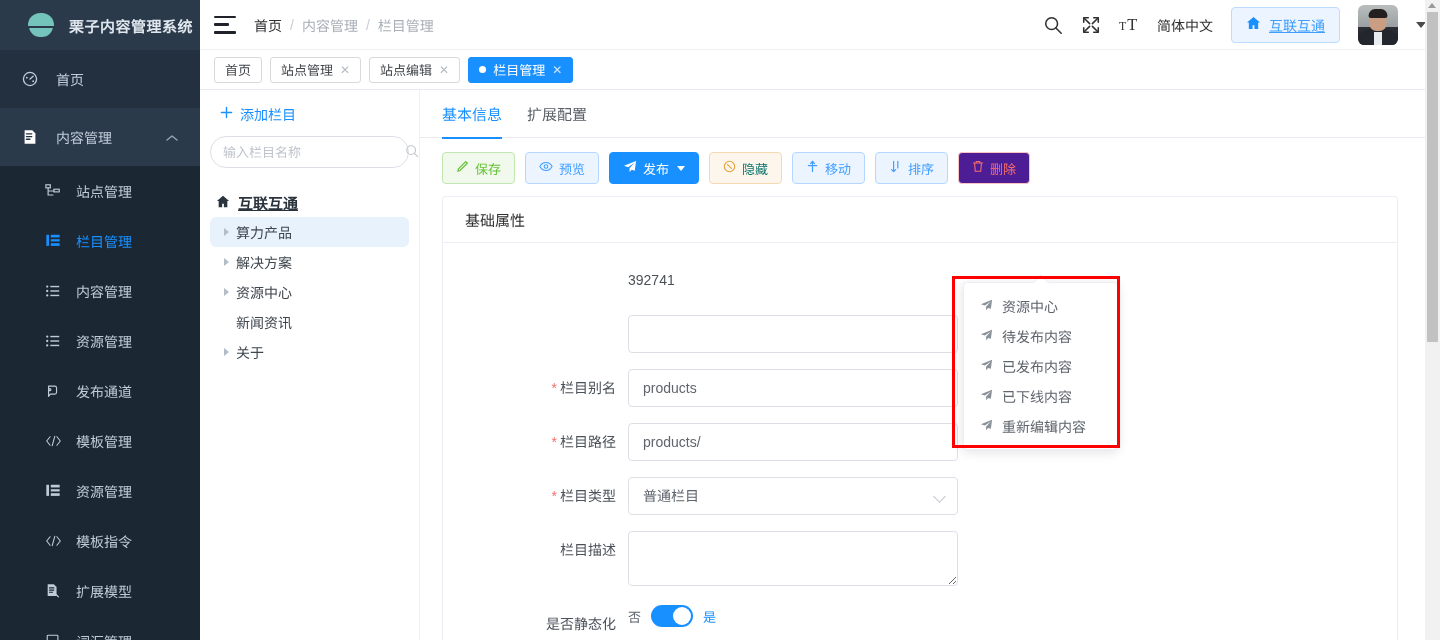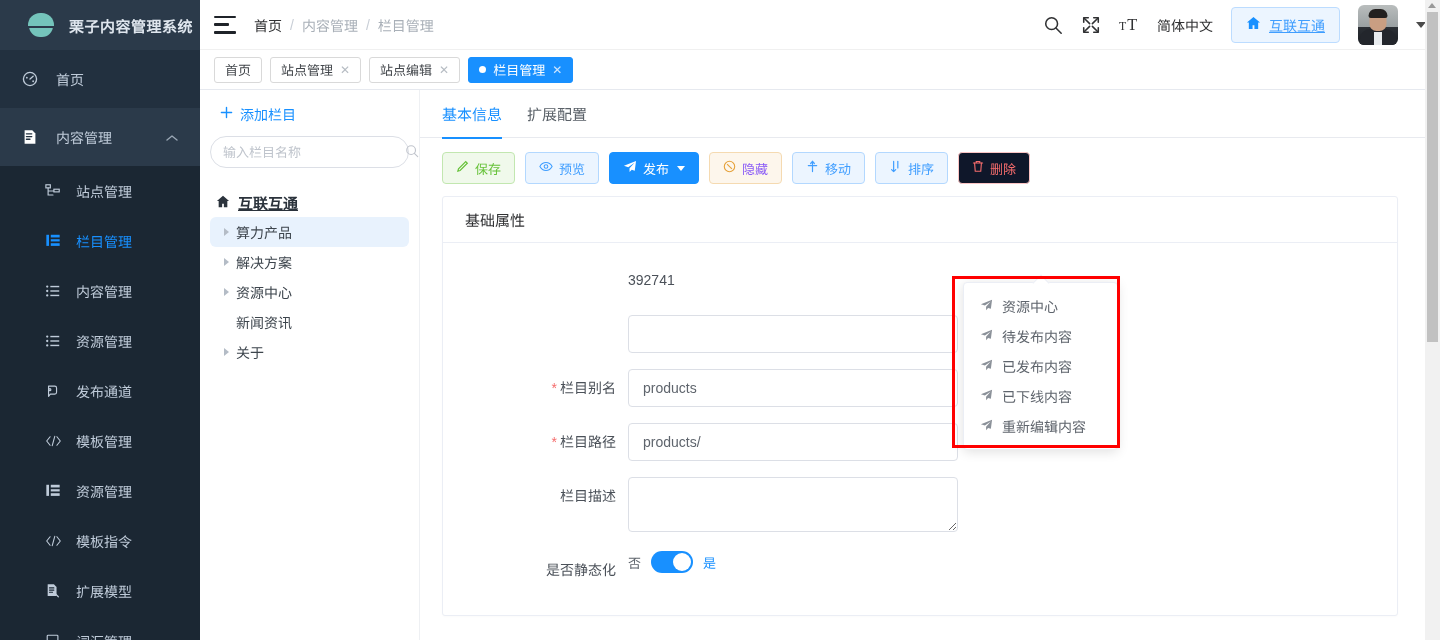--- a/index.html
+++ b/index.html
@@ -144,23 +144,23 @@
   .mtab.active::after { content:""; position:absolute; left:0; right:0; bottom:-1px; height:2px; background:#1890ff; }
 
   .toolbar { display:flex; gap:10px; padding:14px 0 0 22px; align-items:center; }
   .btn {
     height:32px; padding:0 13px; border-radius:4px; display:inline-flex; align-items:center;
     gap:6px; font-size:13px; cursor:pointer; border:1px solid transparent; white-space:nowrap;
   }
   .btn-save { background:#f0f9eb; border-color:#c2e7b0; color:#67c23a; }
   .btn-preview { background:#ecf5ff; border-color:#b3d8ff; color:#409eff; }
   .btn-publish { background:#1890ff; border-color:#1890ff; color:#fff; }
-  .btn-hide { background:#fdf6ec; border-color:#f5dab1; color:#8b5cf6; }
+  .btn-hide { background:#fdf6ec; border-color:#f5dab1; color:#0f766e; }
   .btn-move, .btn-sort { background:#ecf5ff; border-color:#b3d8ff; color:#409eff; }
-  .btn-delete { background:#0f172a; border-color:#fbc4c4; color:#f56c6c; }
+  .btn-delete { background:#4c1d95; border-color:#fbc4c4; color:#f56c6c; }
   .chev { width:0;height:0;border-left:4px solid transparent;border-right:4px solid transparent;border-top:5px solid currentColor; margin-left:2px;}
 
   .card {
     margin:12px 42px 0 22px; border:1px solid #ebeef5; border-radius:3px; background:#fff;
     box-shadow:0 1px 2px rgba(0,0,0,.02);
   }
   .card-head { height:46px; display:flex; align-items:center; padding-left:22px; font-size:15px; color:#303133; border-bottom:1px solid #ebeef5;}
   .card-body { padding:18px 0 10px 0; }
 
   .form-row { display:flex; align-items:flex-start; margin-bottom:16px; }
@@ -612,20 +612,31 @@
 
             <div class="form-row">
               <div class="form-label">
                 <span class="req">*</span><span>栏目路径</span>
               </div>
               <div class="form-ctl">
                 <input class="inp" type="text" value="products/" style="">
               </div>
             </div>
 
+            <div class="form-row">
+              <div class="form-label">
+                <span class="req">*</span><span>栏目类型</span>
+              </div>
+              <div class="form-ctl">
+                <div class="sel-wrap">
+                  <input class="inp" type="text" readonly="" value="普通栏目" style="">
+                  <span class="chevsel"></span>
+                </div>
+              </div>
+            </div>
 
             <div class="form-row">
               <div class="form-label">
                 <span>栏目描述</span>
               </div>
               <div class="form-ctl">
                 <textarea class="inp" style=""></textarea>
               </div>
             </div>
 

